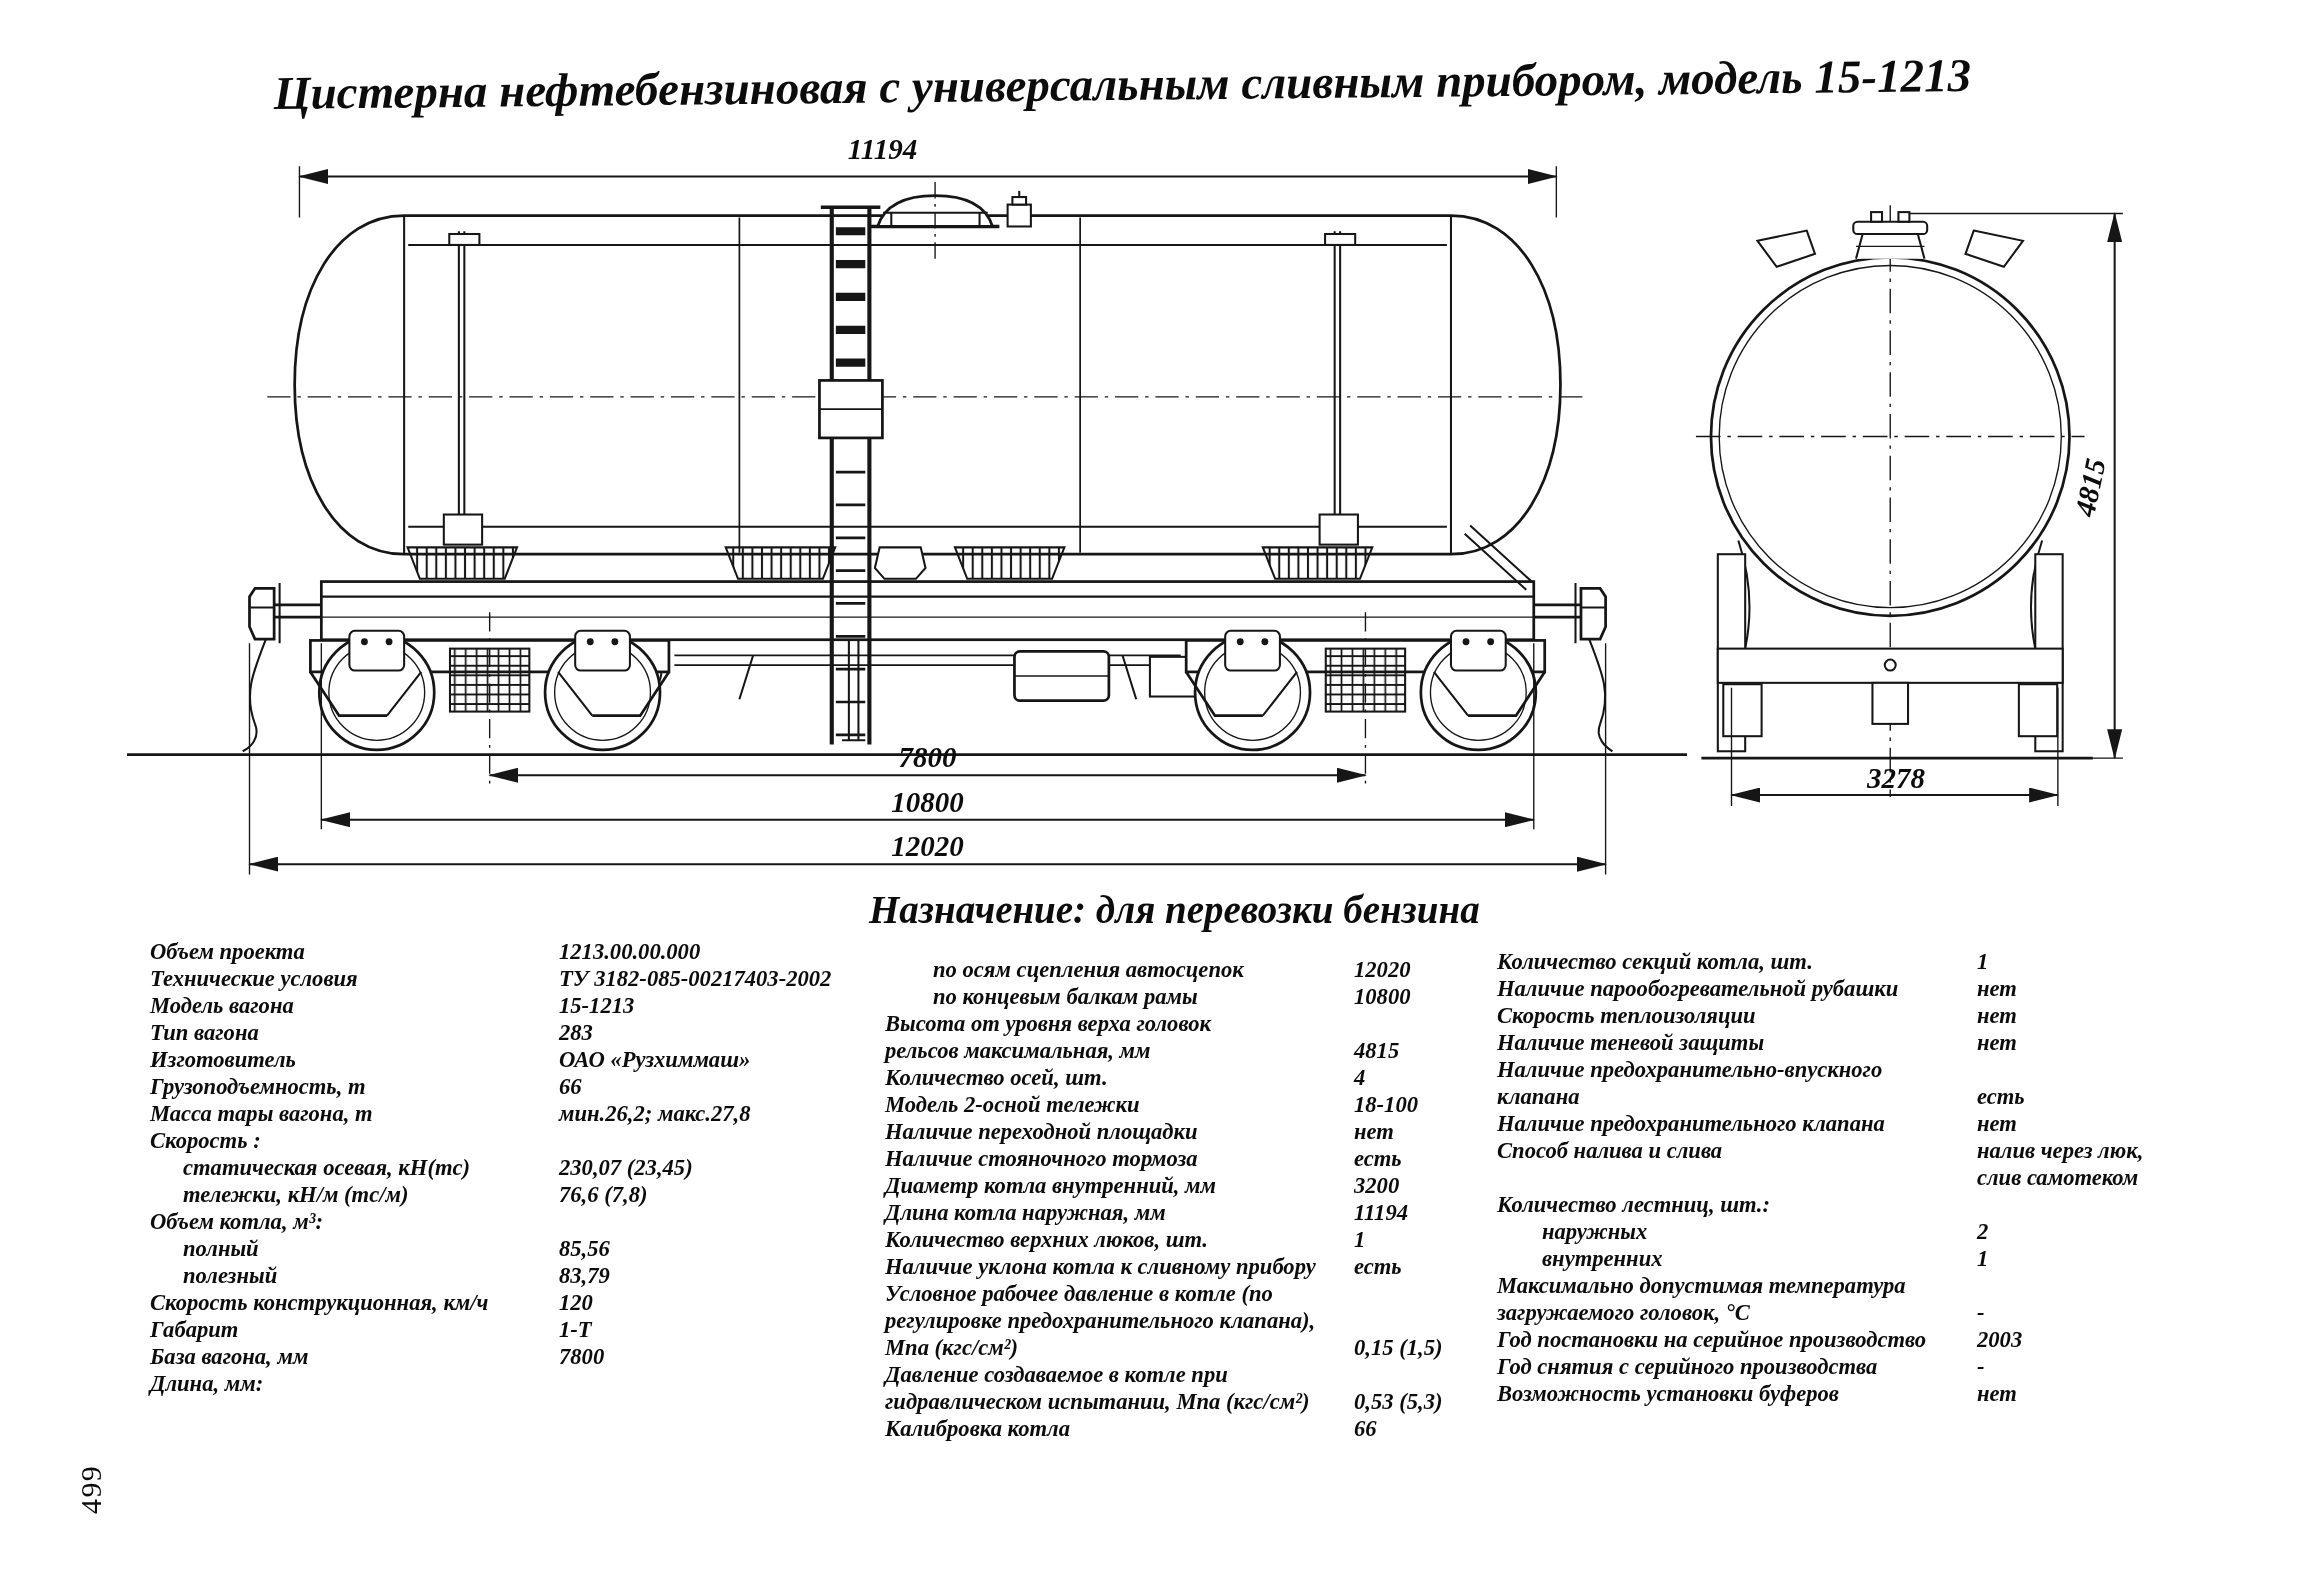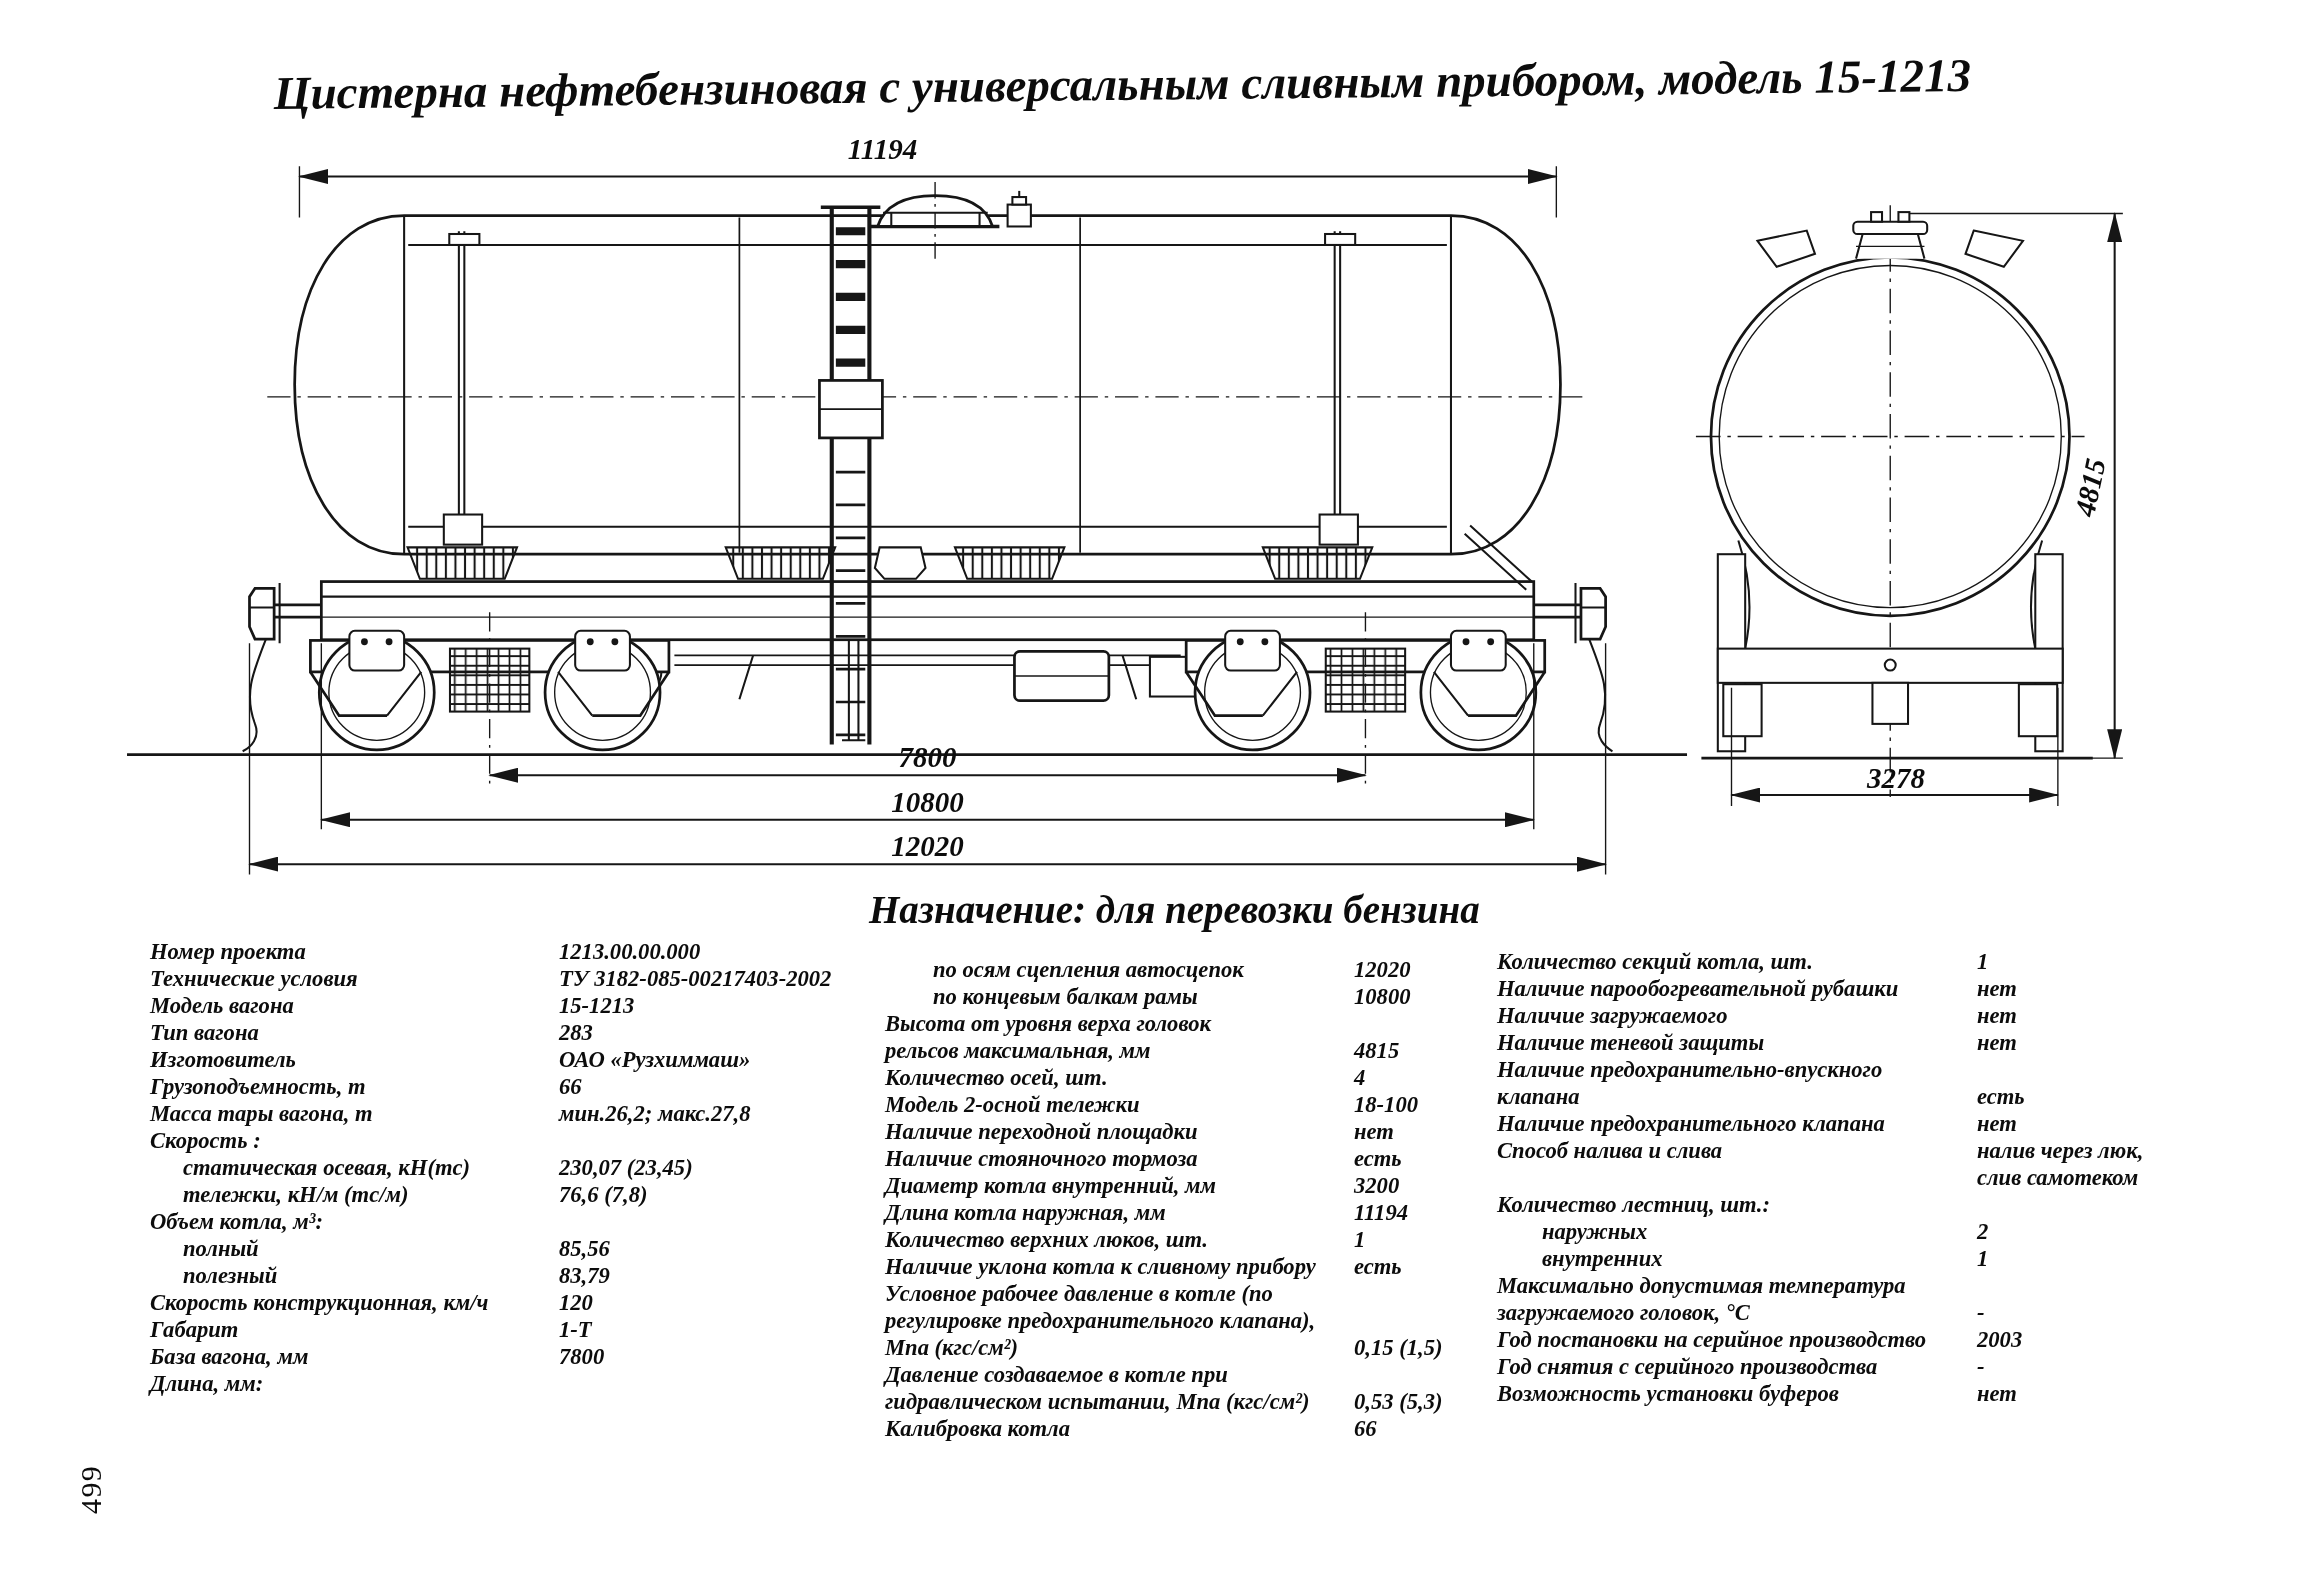--- a/index.html
+++ b/index.html
@@ -230,21 +230,21 @@
   <span class="dim" style="left:780px;top:133px;width:205px;">11194</span>
   <span class="dim" style="left:825px;top:741px;width:205px;">7800</span>
   <span class="dim" style="left:825px;top:786px;width:205px;">10800</span>
   <span class="dim" style="left:825px;top:830px;width:205px;">12020</span>
   <span class="dim dim-rot" style="left:2036px;top:471px;width:109px;">4815</span>
   <span class="dim" style="left:1800px;top:762px;width:192px;">3278</span>
 
   <div class="purpose">Назначение: для перевозки бензина</div>
 
   <div class="spec-col col-left">
-      <div class="row"><span class="lab">Номер проекта</span><span class="val">1213.00.00.000</span></div>
+      <div class="row"><span class="lab">Объем проекта</span><span class="val">1213.00.00.000</span></div>
       <div class="row"><span class="lab">Технические условия</span><span class="val">ТУ 3182-085-00217403-2002</span></div>
       <div class="row"><span class="lab">Модель вагона</span><span class="val">15-1213</span></div>
       <div class="row"><span class="lab">Тип вагона</span><span class="val">283</span></div>
       <div class="row"><span class="lab">Изготовитель</span><span class="val">ОАО «Рузхиммаш»</span></div>
       <div class="row"><span class="lab">Грузоподъемность, т</span><span class="val">66</span></div>
       <div class="row"><span class="lab">Масса тары вагона, т</span><span class="val">мин.26,2; макс.27,8</span></div>
       <div class="row"><span class="lab">Скорость :</span><span class="val"></span></div>
       <div class="row"><span class="lab ind">статическая осевая, кН(тс)</span><span class="val">230,07 (23,45)</span></div>
       <div class="row"><span class="lab ind">тележки, кН/м (тс/м)</span><span class="val">76,6 (7,8)</span></div>
       <div class="row"><span class="lab">Объем котла, м³:</span><span class="val"></span></div>
@@ -271,21 +271,21 @@
       <div class="row"><span class="lab">Условное рабочее давление в котле (по</span><span class="val"></span></div>
       <div class="row"><span class="lab">регулировке предохранительного клапана),</span><span class="val"></span></div>
       <div class="row"><span class="lab">Мпа (кгс/см²)</span><span class="val">0,15 (1,5)</span></div>
       <div class="row"><span class="lab">Давление создаваемое в котле при</span><span class="val"></span></div>
       <div class="row"><span class="lab">гидравлическом испытании, Мпа (кгс/см²)</span><span class="val">0,53 (5,3)</span></div>
       <div class="row"><span class="lab">Калибровка котла</span><span class="val">66</span></div>
     </div>
   <div class="spec-col col-right">
       <div class="row"><span class="lab">Количество секций котла, шт.</span><span class="val">1</span></div>
       <div class="row"><span class="lab">Наличие парообогревательной рубашки</span><span class="val">нет</span></div>
-      <div class="row"><span class="lab">Наличие загружаемого</span><span class="val">нет</span></div>
+      <div class="row"><span class="lab">Скорость теплоизоляции</span><span class="val">нет</span></div>
       <div class="row"><span class="lab">Наличие теневой защиты</span><span class="val">нет</span></div>
       <div class="row"><span class="lab">Наличие предохранительно-впускного</span><span class="val"></span></div>
       <div class="row"><span class="lab">клапана</span><span class="val">есть</span></div>
       <div class="row"><span class="lab">Наличие предохранительного клапана</span><span class="val">нет</span></div>
       <div class="row"><span class="lab">Способ налива и слива</span><span class="val">налив через люк,</span></div>
       <div class="row"><span class="lab"></span><span class="val">слив самотеком</span></div>
       <div class="row"><span class="lab">Количество лестниц, шт.:</span><span class="val"></span></div>
       <div class="row"><span class="lab ind">наружных</span><span class="val">2</span></div>
       <div class="row"><span class="lab ind">внутренних</span><span class="val">1</span></div>
       <div class="row"><span class="lab">Максимально допустимая температура</span><span class="val"></span></div>

